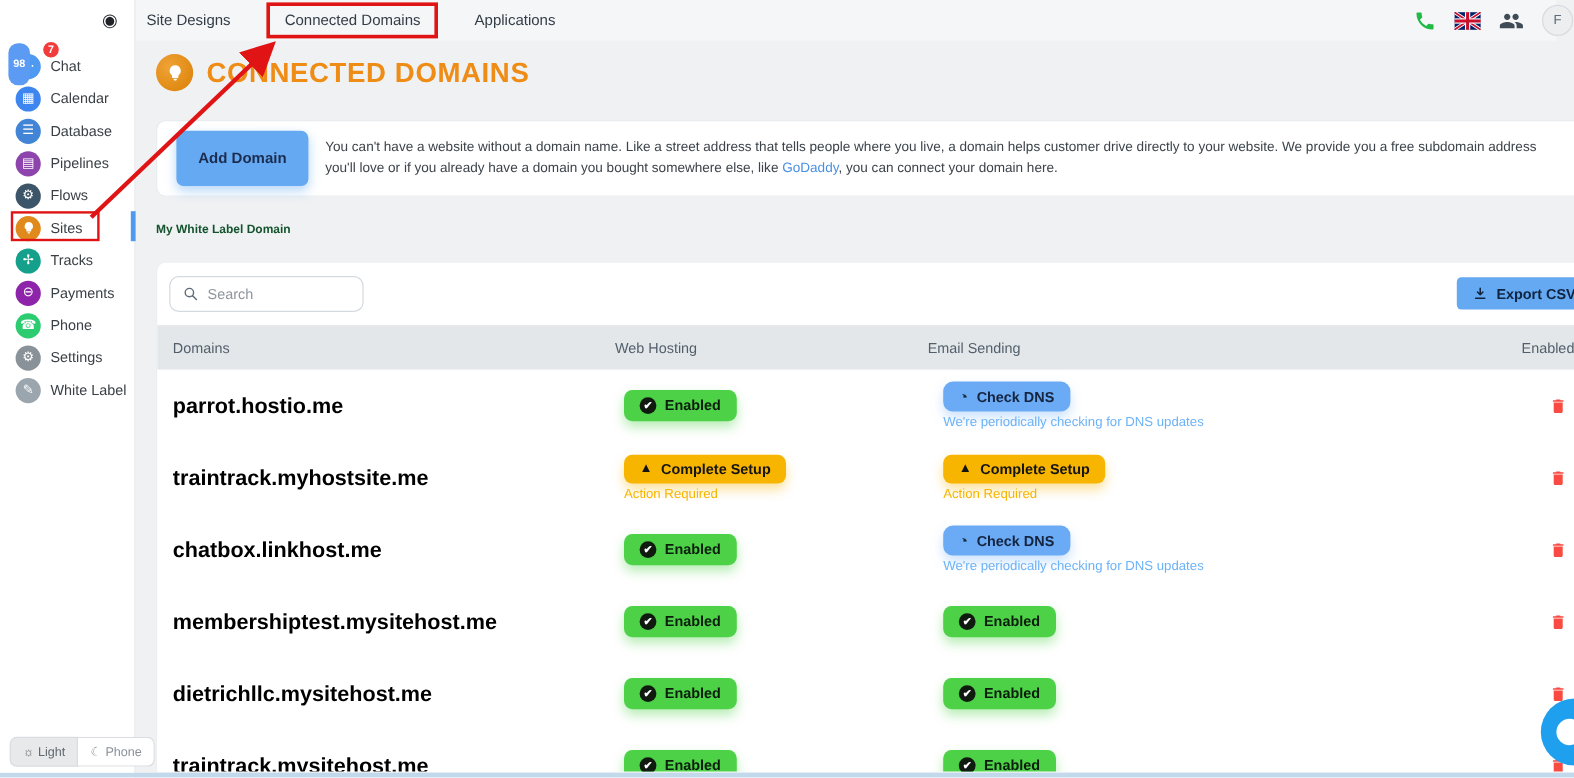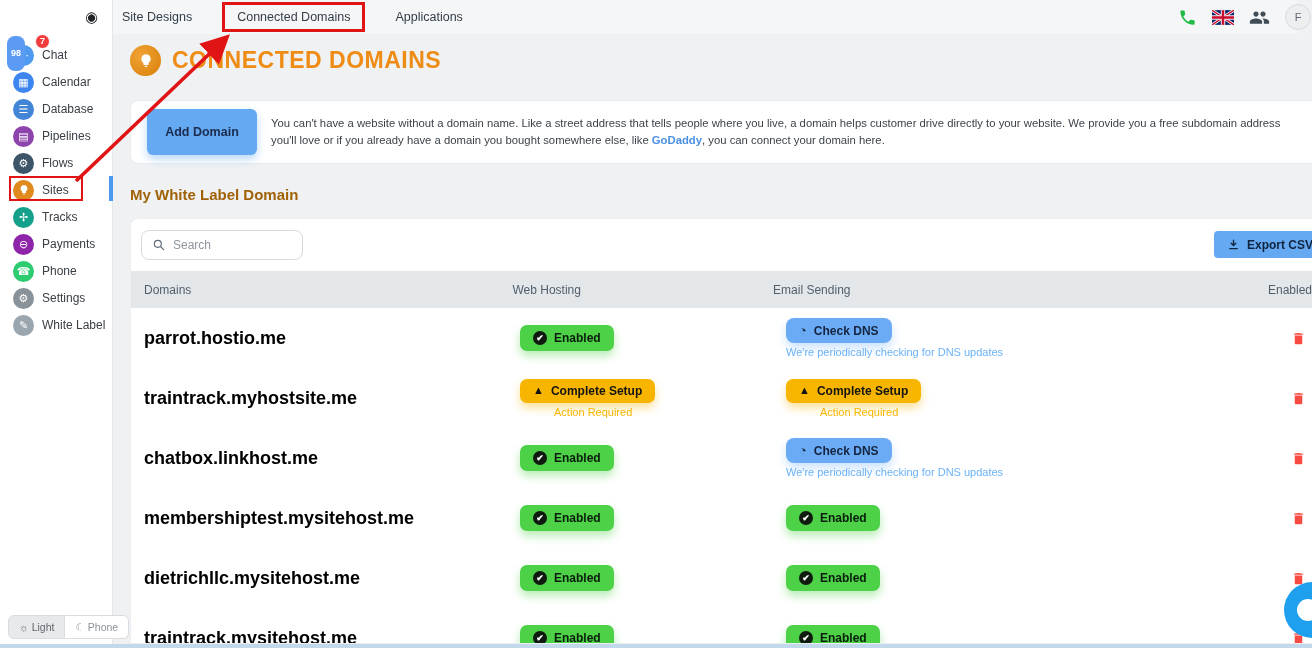--- a/index.html
+++ b/index.html
@@ -33,24 +33,24 @@
 
   
   .page-title-row { position:absolute; left:130px; top:45px; display:flex; align-items:center; gap:11px; }
   .title-icon { width:31px; height:31px; border-radius:50%; background:radial-gradient(circle at 35% 35%, #f0a335, #d97f06); display:flex; align-items:center; justify-content:center; }
   .page-title { font-size:23px; font-weight:bold; color:#ee8c15; letter-spacing:.5px; }
 
   
   .banner { position:absolute; left:130px; top:100px; right:0; height:64px; background:#fff; border:1px solid #e9ecef; border-right:none; border-radius:8px 0 0 8px; display:flex; align-items:center; padding:0 16px; z-index:4; }
   .add-btn { width:110px; min-width:110px; height:46px; background:#64a9f2; border:none; border-radius:6px; color:#1b2c4f; font-weight:bold; font-size:12.5px; cursor:pointer; box-shadow:0 4px 9px rgba(100,169,242,.45); font-family:inherit; }
   .banner-text { margin-left:14px; font-size:11.3px; color:#3c434a; line-height:1.55; }
-  .goDaddy { color:#4a90e2; font-weight:bold; cursor:pointer; }
-
-  
-  .section-heading { position:absolute; left:130px; top:186px; font-size:15px; font-weight:bold; color:#a16207;text-align:center; }
+  .goDaddy { color:#4a90e2; font-weight:normal; cursor:pointer; }
+
+  
+  .section-heading { position:absolute; left:130px; top:186px; font-size:10px; font-weight:bold; color:#14532d;text-align:center; }
 
   
   .card { position:absolute; left:130px; top:218px; right:0; bottom:4px; background:#fff; border-radius:8px 0 0 0; border:1px solid #eceff2; border-right:none; overflow:hidden; z-index:4; }
   .search-box { position:absolute; left:10px; top:11px; width:162px; height:30px; border:1px solid #d5dae0; border-radius:8px; display:flex; align-items:center; gap:7px; padding:0 10px; background:#fff; }
   .search-box input { border:none; outline:none; font-size:12px; color:#3a4046; width:110px; font-family:inherit; background:transparent; }
   .search-box input::placeholder { color:#8d959d; }
   .export-btn { position:absolute; right:-14px; top:12px; height:27px; display:flex; align-items:center; gap:7px; background:#64a9f2; border:none; border-radius:4px; padding:0 13px; font-size:12px; font-weight:bold; color:#10243f; cursor:pointer; font-family:inherit; }
   .thead { position:absolute; left:0; top:52px; right:0; height:37px; background:#e3e7ea; display:flex; align-items:center; font-size:12px; color:#525f6b; }
   .rows { position:absolute; left:0; top:89px; right:0; bottom:0; }
   .trow { display:flex; align-items:stretch; height:60px; }
@@ -62,21 +62,21 @@
   .stack { display:flex; flex-direction:column; align-items:flex-start; gap:3px; }
   .badge { display:inline-flex; align-items:center; gap:7px; padding:6px 13px; border-radius:7px; font-size:12px; font-weight:bold; line-height:1; }
   .badge-enabled { background:#4cd147; color:#0a1d0c; box-shadow:0 5px 10px rgba(76,209,71,.4); }
   .badge-check-dns { background:#6babf5; color:#15243f; border-radius:8px; box-shadow:0 5px 10px rgba(107,171,245,.35); }
   .badge-complete-setup { background:#f7b500; color:#141414; box-shadow:0 5px 10px rgba(247,181,0,.4); }
   .chk { width:14px; height:14px; border-radius:50%; background:#101b10; color:#fff; font-size:9px; display:flex; align-items:center; justify-content:center; }
   .clockg { font-size:13px; color:#1a2b42; line-height:1; }
   .warng { font-size:11px; color:#121212; line-height:1; }
   .sub { font-size:11px; }
   .sub-check-dns { color:#6cb2f7; }
-  .sub-complete-setup { color:#f7b500;margin-left:34px; }
+  .sub-complete-setup { color:#f7b500; }
   .trash { background:none; border:none; cursor:pointer; position:relative; z-index:25; padding:0; display:flex; }
 
   
   .annot-svg { position:absolute; inset:0; width:1312px; height:648px; pointer-events:none; z-index:50; }
   .sites-redbox { position:absolute; left:9px; top:176px; width:74px; height:25px; border:2.5px solid #e01414; z-index:51; pointer-events:none; }
   .chat-widget { position:absolute; right:-28px; top:582px; width:56px; height:56px; border-radius:50%; background:#1ea0ef; z-index:20; }
   .chat-widget .hole { position:absolute; left:13px; top:17px; width:22px; height:22px; border-radius:50%; background:#fff; }
   .hscrollbar { position:absolute; left:0; bottom:0; width:1312px; height:4px; background:#c2d9ec; z-index:40; }
 </style>
 </head>

